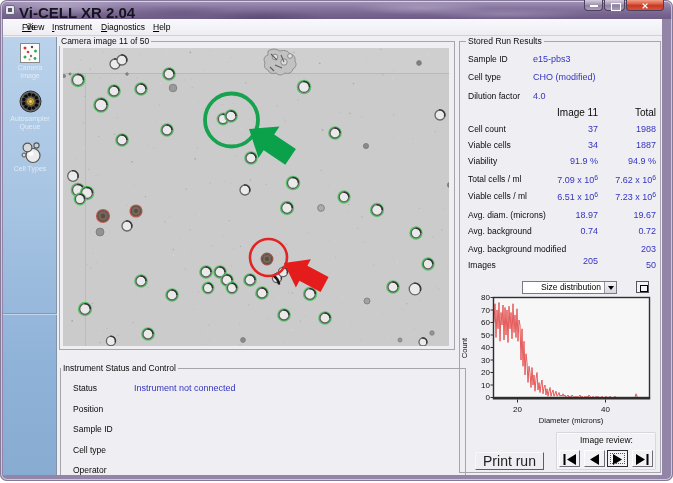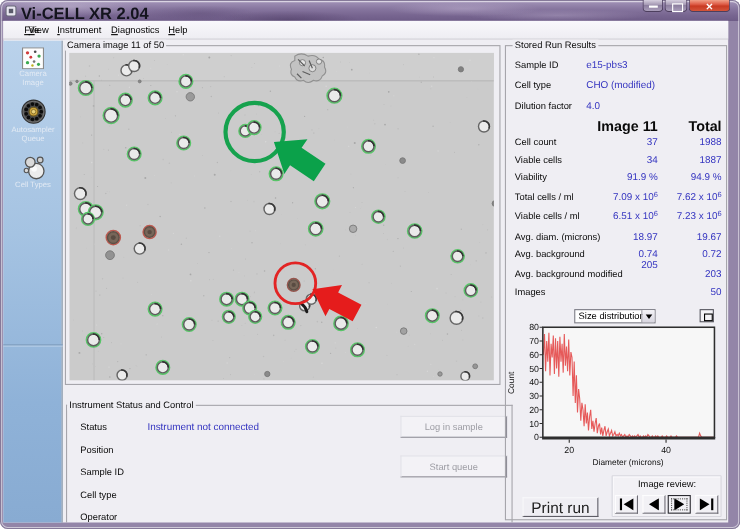--- a/index.html
+++ b/index.html
@@ -41,27 +41,27 @@
   border-right:1px solid #8494a6; }
 .sblab { position:absolute; left:3px; width:54px; text-align:center; font-size:7px; line-height:7.5px;
   color:#e2eaf4; }
 #sbdiv { position:absolute; left:3px; top:313px; width:54px; height:1px; background:#7e9cbc;
   box-shadow:0 1px 0 #c2d6ec; }
 .grp { position:absolute; border:1px solid #a6a5ab; }
 .grplab { position:absolute; font-size:8.5px; color:#0a0a0a; background:#efeef3; padding:0 2px;
   white-space:nowrap; z-index:5; }
 .lab { position:absolute; font-size:8.5px; color:#0a0a0a; white-space:nowrap; }
 .val { position:absolute; font-size:9px; color:#3434c0; white-space:nowrap; }
-.hdr { position:absolute; font-size:13px; font-weight:700; color:#0a0a0a; white-space:nowrap; }
+.hdr { position:absolute; font-size:10px; font-weight:400; color:#0a0a0a; white-space:nowrap; }
 .r { text-align:right; }
 .sup { font-size:6.8px; vertical-align:2.5px; }
 .btn { position:absolute; font-size:8.5px; color:#9d9da4; background:#f3f2f6; text-align:center;
   border:1px solid; border-color:#e2e1e8 #8f8e98 #8f8e98 #e2e1e8; }
-#combo { position:absolute; left:522px; top:281px; width:74px; height:13px; background:#fff;
-  border:1px solid #7a7a84; font-size:8.5px; color:#000; padding-left:3px; line-height:11px; }
+#combo { position:absolute; left:522px; top:281px; width:95px; height:13px; background:#fff;
+  border:1px solid #7a7a84; font-size:8.5px; color:#000; padding-left:3px; line-height:11px;text-align:center; }
 #combobtn { position:absolute; right:0; top:0; width:12px; height:11px;
   background:linear-gradient(180deg,#f4f3f7,#d8d6e0); border-left:1px solid #9a99a2; }
 #combobtn:after { content:""; position:absolute; left:3px; top:4px; border:3px solid transparent;
   border-top:4px solid #000; }
 #sqbtn { position:absolute; left:636px; top:281px; width:13px; height:12px; background:#f3f2f6;
   border:1px solid #55555e; }
 #sqbtn:after { content:""; position:absolute; left:2.5px; top:2.5px; width:6px; height:5px;
   border:1.4px solid #000; }
 #imgrev { position:absolute; left:556px; top:432px; width:100px; height:38px;
   border:1px solid #d8d7de; border-radius:1px; box-shadow:inset 1px 1px 0 #fbfafd; background:#f2f1f5; }
@@ -619,22 +619,20 @@
       <polygon points="221,215 247.9,211.2 244.4,217.8 265.6,229.1 257.6,244.1 236.4,232.8 232.9,239.4" fill="#e51c1c"></polygon>
     </svg>
   <div class="grp" style="left:60px;top:368px;width:406px;height:107px;border-bottom:none"></div>
   <div class="grplab" style="left:61px;top:363px">Instrument Status and Control</div>
   <div class="lab" style="left:73px;top:383px">Status</div>
   <div class="val" style="left:134px;top:383px">Instrument not connected</div>
   <div class="lab" style="left:73px;top:404px">Position</div>
   <div class="lab" style="left:73px;top:424px">Sample ID</div>
   <div class="lab" style="left:73px;top:445px">Cell type</div>
   <div class="lab" style="left:73px;top:465px">Operator</div>
-  <div class="btn" style="left:364px;top:378px;width:97px;height:20px;line-height:18px">Log in sample</div>
-  <div class="btn" style="left:364px;top:414px;width:97px;height:20px;line-height:18px">Start queue</div>
   <div class="grp" style="left:459px;top:41px;width:202px;height:432px"></div>
   <div class="grplab" style="left:466px;top:36px">Stored Run Results</div>
   <div class="lab" style="left:468px;top:54px">Sample ID</div>
     <div class="val" style="left:533px;top:54px">e15-pbs3</div>
     <div class="lab" style="left:468px;top:72px">Cell type</div>
     <div class="val" style="left:533px;top:72px">CHO (modified)</div>
     <div class="lab" style="left:468px;top:91px">Dilution factor</div>
     <div class="val" style="left:533px;top:91px">4.0</div>
     <div class="hdr r" style="left:508px;top:107px;width:90px">Image 11</div>
     <div class="hdr r" style="left:566px;top:107px;width:90px">Total</div>
@@ -653,21 +651,21 @@
     <div class="lab" style="left:468px;top:191px">Viable cells / ml</div>
     <div class="val r" style="left:508px;top:191px;width:90px">6.51 x 10<span class="sup">6</span></div>
     <div class="val r" style="left:566px;top:191px;width:90px">7.23 x 10<span class="sup">6</span></div>
     <div class="lab" style="left:468px;top:210px">Avg. diam. (microns)</div>
     <div class="val r" style="left:508px;top:210px;width:90px">18.97</div>
     <div class="val r" style="left:566px;top:210px;width:90px">19.67</div>
     <div class="lab" style="left:468px;top:226px">Avg. background</div>
     <div class="val r" style="left:508px;top:226px;width:90px">0.74</div>
     <div class="val r" style="left:566px;top:226px;width:90px">0.72</div>
     <div class="lab" style="left:468px;top:244px">Avg. background modified</div>
-    <div class="val r" style="left:508px;top:236px;width:90px">205</div>
+    <div class="val r" style="left:508px;top:256px;width:90px">205</div>
     <div class="val r" style="left:566px;top:244px;width:90px">203</div>
     <div class="lab" style="left:468px;top:260px">Images</div>
     <div class="val r" style="left:566px;top:260px;width:90px">50</div>
   <div id="combo">Size distribution<div id="combobtn"></div></div>
   <div id="sqbtn"></div>
   <svg style="position:absolute;left:458px;top:288px" width="215" height="142" viewBox="0 0 215 142" font-family="Liberation Sans, sans-serif">
       <rect x="35.5" y="9.5" width="156.0" height="100.0" fill="#f7f7f7" stroke="none"></rect>
       <polyline points="36.0,34.5 37.0,15.75 38.0,49.5 39.0,22.0 40.0,40.75 41.0,14.5 42.0,53.25 43.0,24.5 44.0,37.0 45.0,17.0 46.0,52.0 47.0,19.5 48.0,47.0 49.0,22.0 50.0,54.5 51.0,18.25 52.0,40.75 53.0,24.5 54.0,50.75 55.0,15.75 56.0,44.5 57.0,27.0 58.0,49.5 59.0,20.75 60.0,53.25 61.0,32.0 62.0,37.0 63.0,72.0 64.0,40.75 65.0,78.25 66.0,53.25 67.0,87.0 68.0,65.75 69.0,74.5 70.0,94.5 71.0,78.25 72.0,84.5 73.0,99.5 74.0,79.5 75.0,97.0 76.0,87.0 77.0,103.25 78.0,90.75 79.0,84.5 80.0,102.0 81.0,94.5 82.0,104.5 83.0,97.0 84.0,92.0 85.0,105.75 86.0,99.5 87.0,97.0 88.0,107.0 89.0,100.75 90.0,108.25 91.0,103.25 92.0,99.5 93.0,108.25 94.0,104.5 95.0,102.0 96.0,108.25 97.0,105.75 98.0,103.25 99.0,108.25 100.0,107.0 101.0,104.5 102.0,108.25 103.0,107.0 104.0,108.25 105.0,105.75 106.0,108.25 107.0,107.0 108.0,109.5 109.0,108.25 110.0,107.0 111.0,109.5 112.0,108.25 113.0,109.5 114.0,107.0 115.0,108.25 116.0,109.5 117.0,108.25 118.0,109.5 119.0,108.25 120.0,109.5 121.0,108.25 122.0,107.0 123.0,109.5 124.0,108.25 125.0,109.5 126.0,109.5 127.0,108.25 128.0,109.5 129.0,108.25 130.0,109.5 131.0,107.0 132.0,108.25 133.0,109.5 134.0,109.5 135.0,108.25 136.0,109.5 137.0,109.5 138.0,108.25 139.0,109.5 140.0,108.25 141.0,109.5 142.0,109.5 143.0,109.5 144.0,108.25 145.0,109.5 146.0,109.5 147.0,109.5 148.0,108.25 149.0,109.5 150.0,109.5 151.0,109.5 152.0,108.25 153.0,109.5 154.0,109.5 155.0,109.5 156.0,109.5 157.0,108.25 158.0,109.5 159.0,109.5 160.0,109.5 161.0,109.5 162.0,109.5 163.0,109.5 164.0,109.5 165.0,109.5 166.0,109.5 167.0,109.5 168.0,109.5 169.0,109.5 170.0,109.5 171.0,109.5 172.0,109.5 173.0,109.5 174.0,109.5 175.0,109.5 176.0,109.5 177.0,109.5 178.0,105.75 179.0,108.25 180.0,109.5 181.0,109.5 182.0,109.5 183.0,109.5 184.0,109.5 185.0,109.5 186.0,109.5 187.0,109.5 188.0,109.5 189.0,109.5 190.0,109.5 191.0,109.5" fill="none" stroke="#e65a5a" stroke-width="1.0"></polyline>
       <rect x="35.5" y="9.5" width="156.0" height="100.0" fill="none" stroke="#2e2e2e" stroke-width="1.4"></rect>
       <line x1="34.8" y1="110.4" x2="192.2" y2="110.4" stroke="#2e2e2e" stroke-width="2.2"></line>

